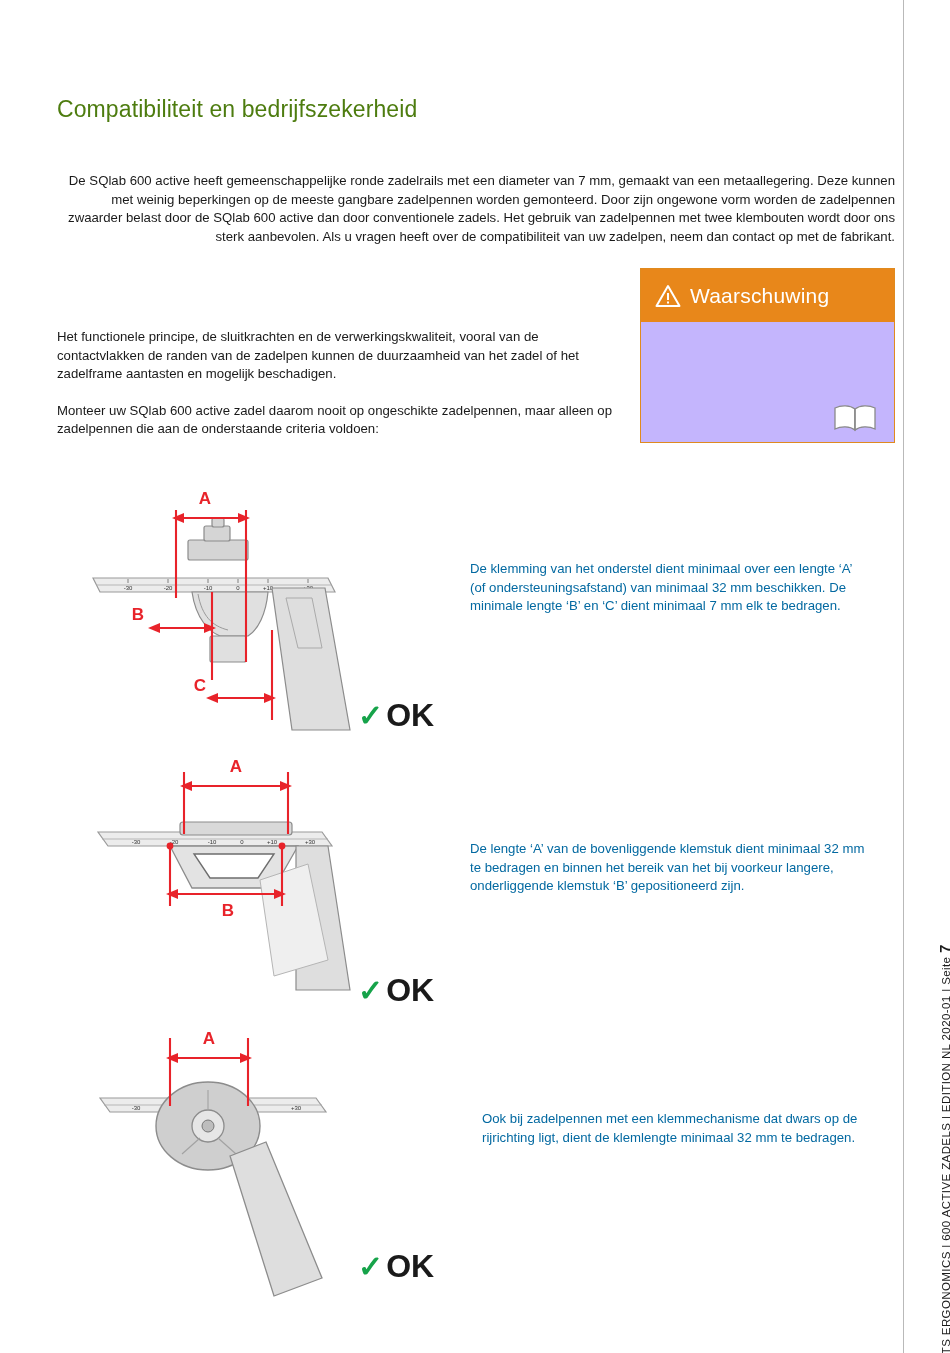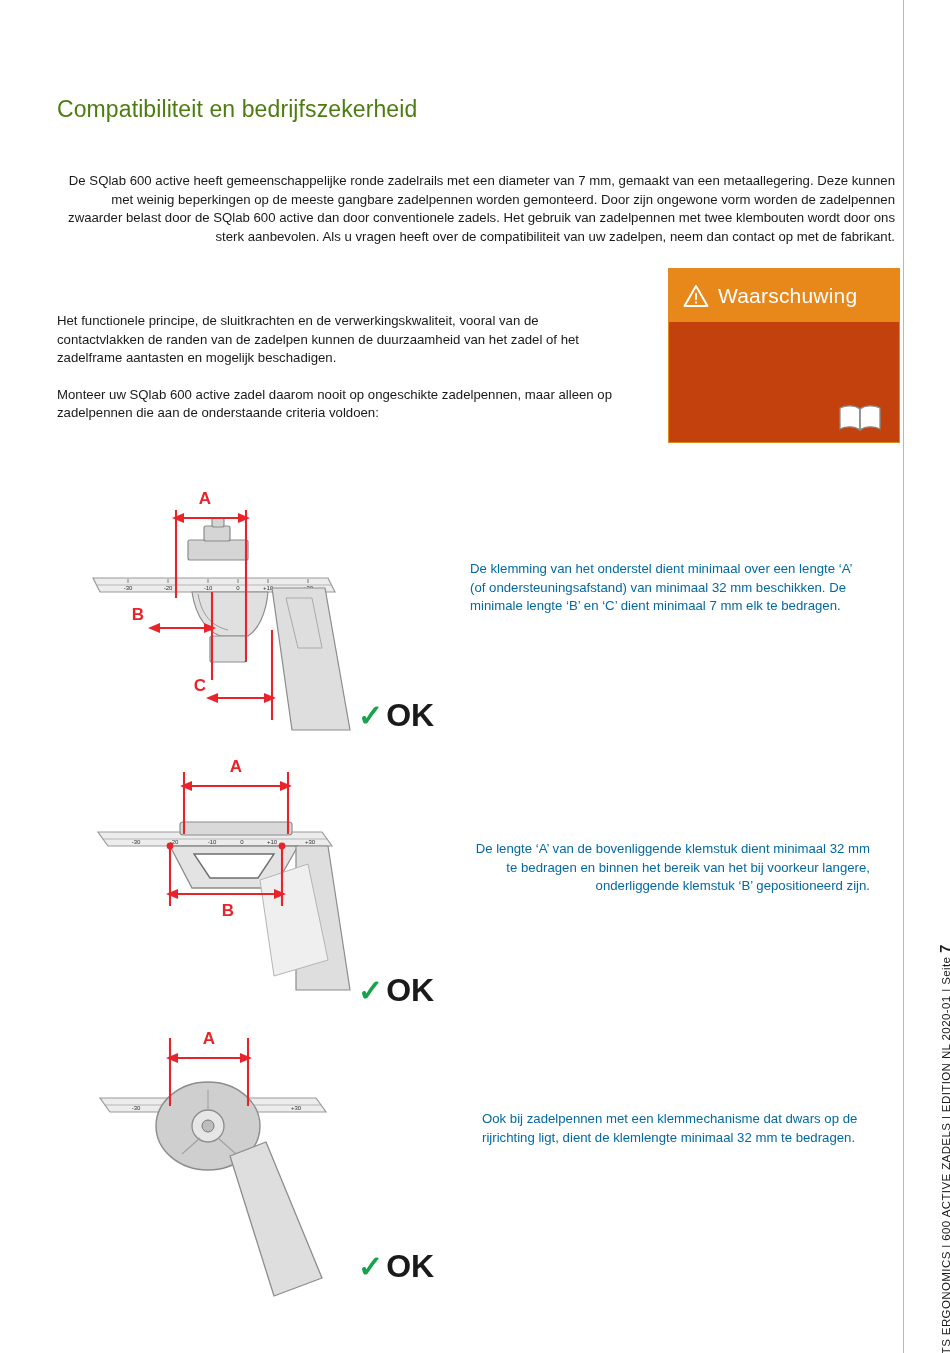--- a/index.html
+++ b/index.html
@@ -38,38 +38,38 @@
     width: 838px;
     font-size: 13.2px;
     line-height: 18.6px;
     color: #1a1a1a;
     text-align: right;
   }
   
   .body-col {
     position: absolute;
     left: 57px;
-    top: 312px;
+    top: 328px;
     width: 570px;
     font-size: 13.2px;
     line-height: 18.6px;
     color: #1a1a1a;
   }
   .body-col p {
     margin: 0 0 18px 0;
   }
   
   .warning-box {
     position: absolute;
-    left: 668px;
+    left: 640px;
     top: 268px;
-    width: 232px;
+    width: 255px;
     border: 1px solid #e08a1e;
     box-sizing: border-box;
-    background: #c2410c;
+    background: #c4b5fd;
   }
   .warning-head {
     background: #e8871a;
     height: 53px;
     display: flex;
     align-items: center;
     padding-left: 14px;
     box-sizing: border-box;
   }
   .warning-head .tri-icon {
@@ -102,21 +102,21 @@
   }
   
   .fig-caption {
     position: absolute;
     width: 400px;
     font-size: 13.2px;
     line-height: 18.6px;
     color: #0369a1;
   }
   #cap1 { left: 470px; top: 560px; }
-  #cap2 { left: 470px; top: 840px; text-align: right; }
+  #cap2 { left: 470px; top: 840px; }
   #cap3 { left: 470px; top: 1110px; margin-left: 12px; }
   
   .ok-mark {
     position: absolute;
     font-size: 32px;
     font-weight: bold;
     color: #1a1a1a;
     display: flex;
     align-items: center;
   }

